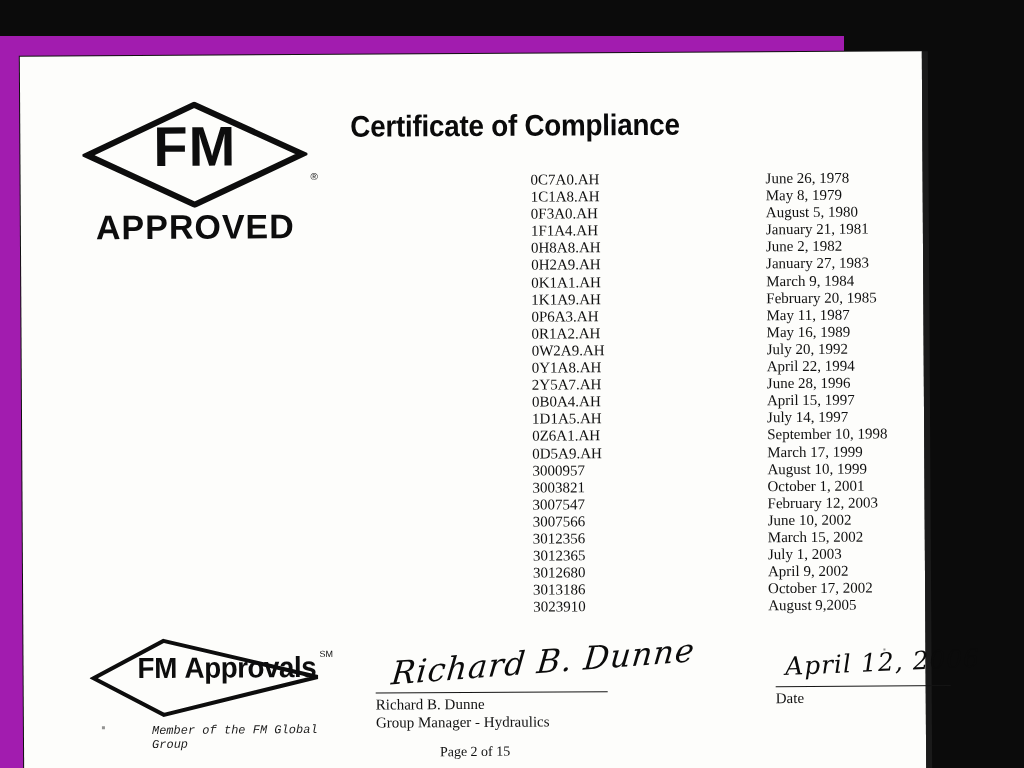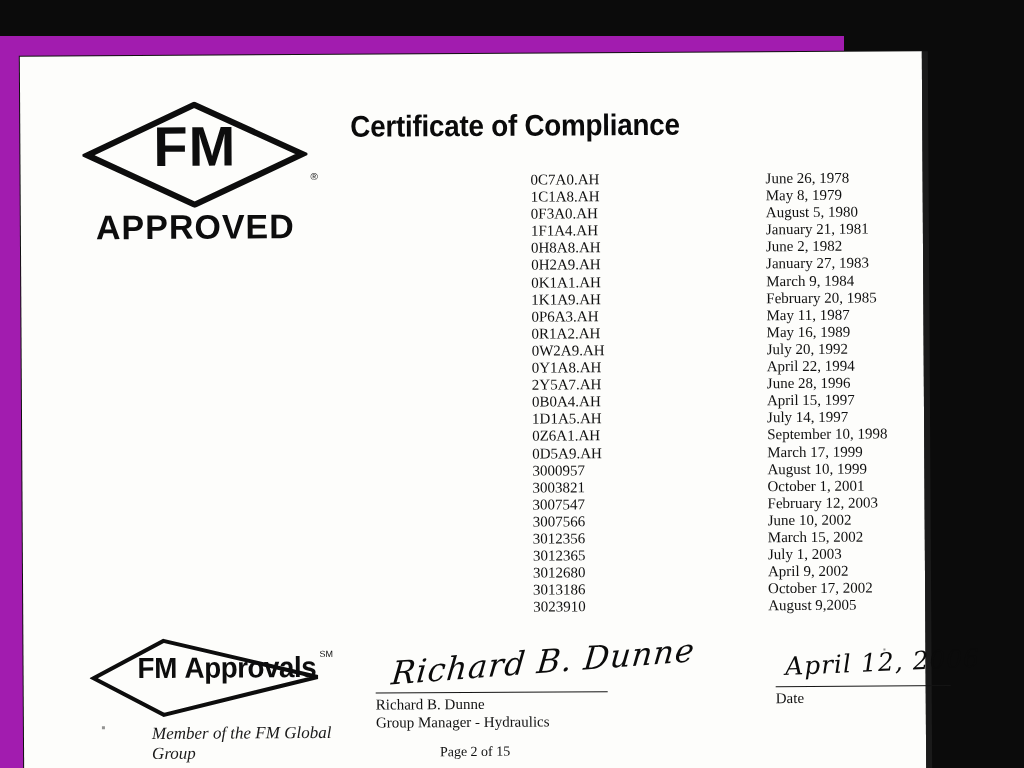--- a/index.html
+++ b/index.html
@@ -174,23 +174,23 @@
     left: 230px;
     top: 12px;
     font-family: "Liberation Sans", sans-serif;
     font-size: 9px;
     color: #111;
   }
   .appr-member {
     position: absolute;
     left: 62px;
     top: 86px;
-    font-family: Liberation Serif, serif;
+    font-family: Liberation Mono, monospace;
     font-style: italic;
-    font-size: 17px;
+    font-size: 12px;
     color: #1a1a1a;
   }
 
   
   .sig-block {
     position: absolute;
     left: 352px;
     top: 600px;
     width: 250px;
   }

